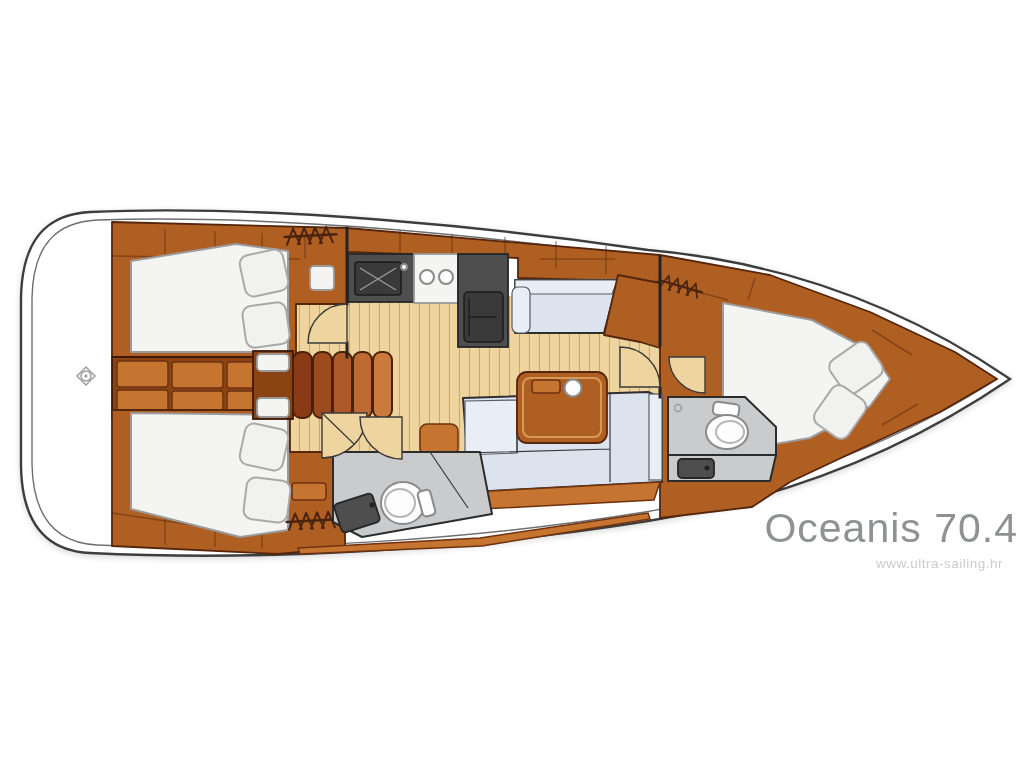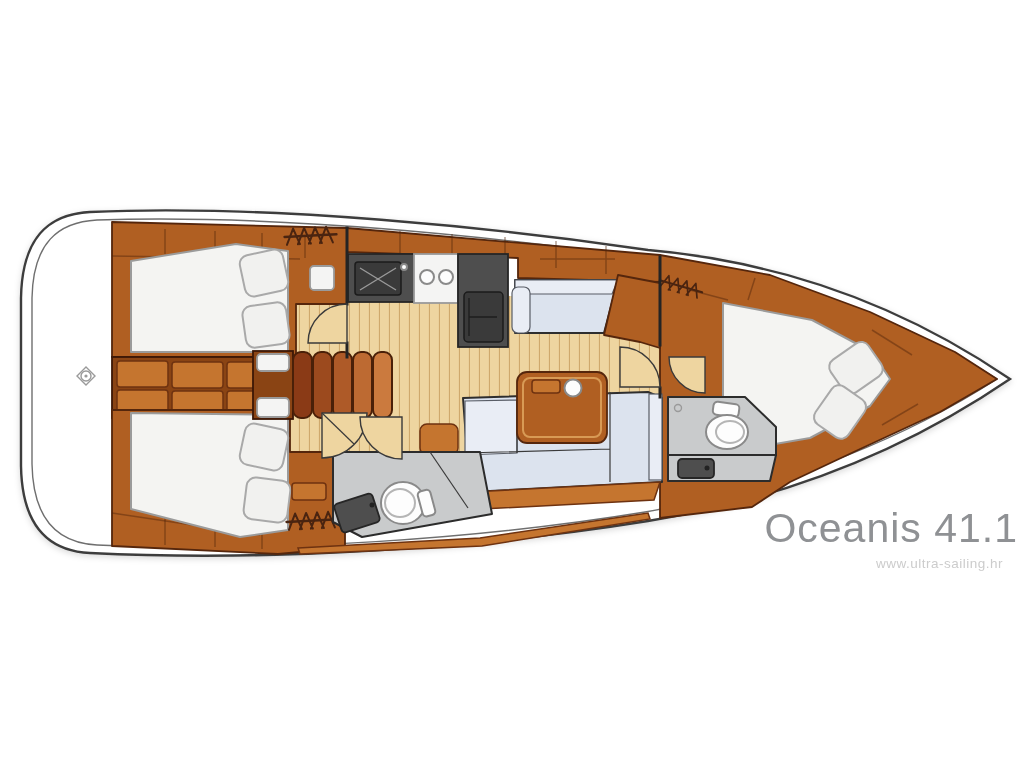--- a/index.html
+++ b/index.html
@@ -225,14 +225,14 @@
   </g>
 
   <g class="marker" transform="translate(86,376)">
     <circle r="5"></circle>
     <path d="M0 -9 L9 0 L0 9 L-9 0 Z"></path>
     <circle r="1.6" fill="#9a9a9a" stroke="none"></circle>
   </g>
 </svg>
 
 <div class="watermark">www.ultra-sailing.hr</div>
-<div class="title">Oceanis 41.1</div>
+<div class="title">Oceanis 70.4</div>
 </div>
 
 </body></html>

